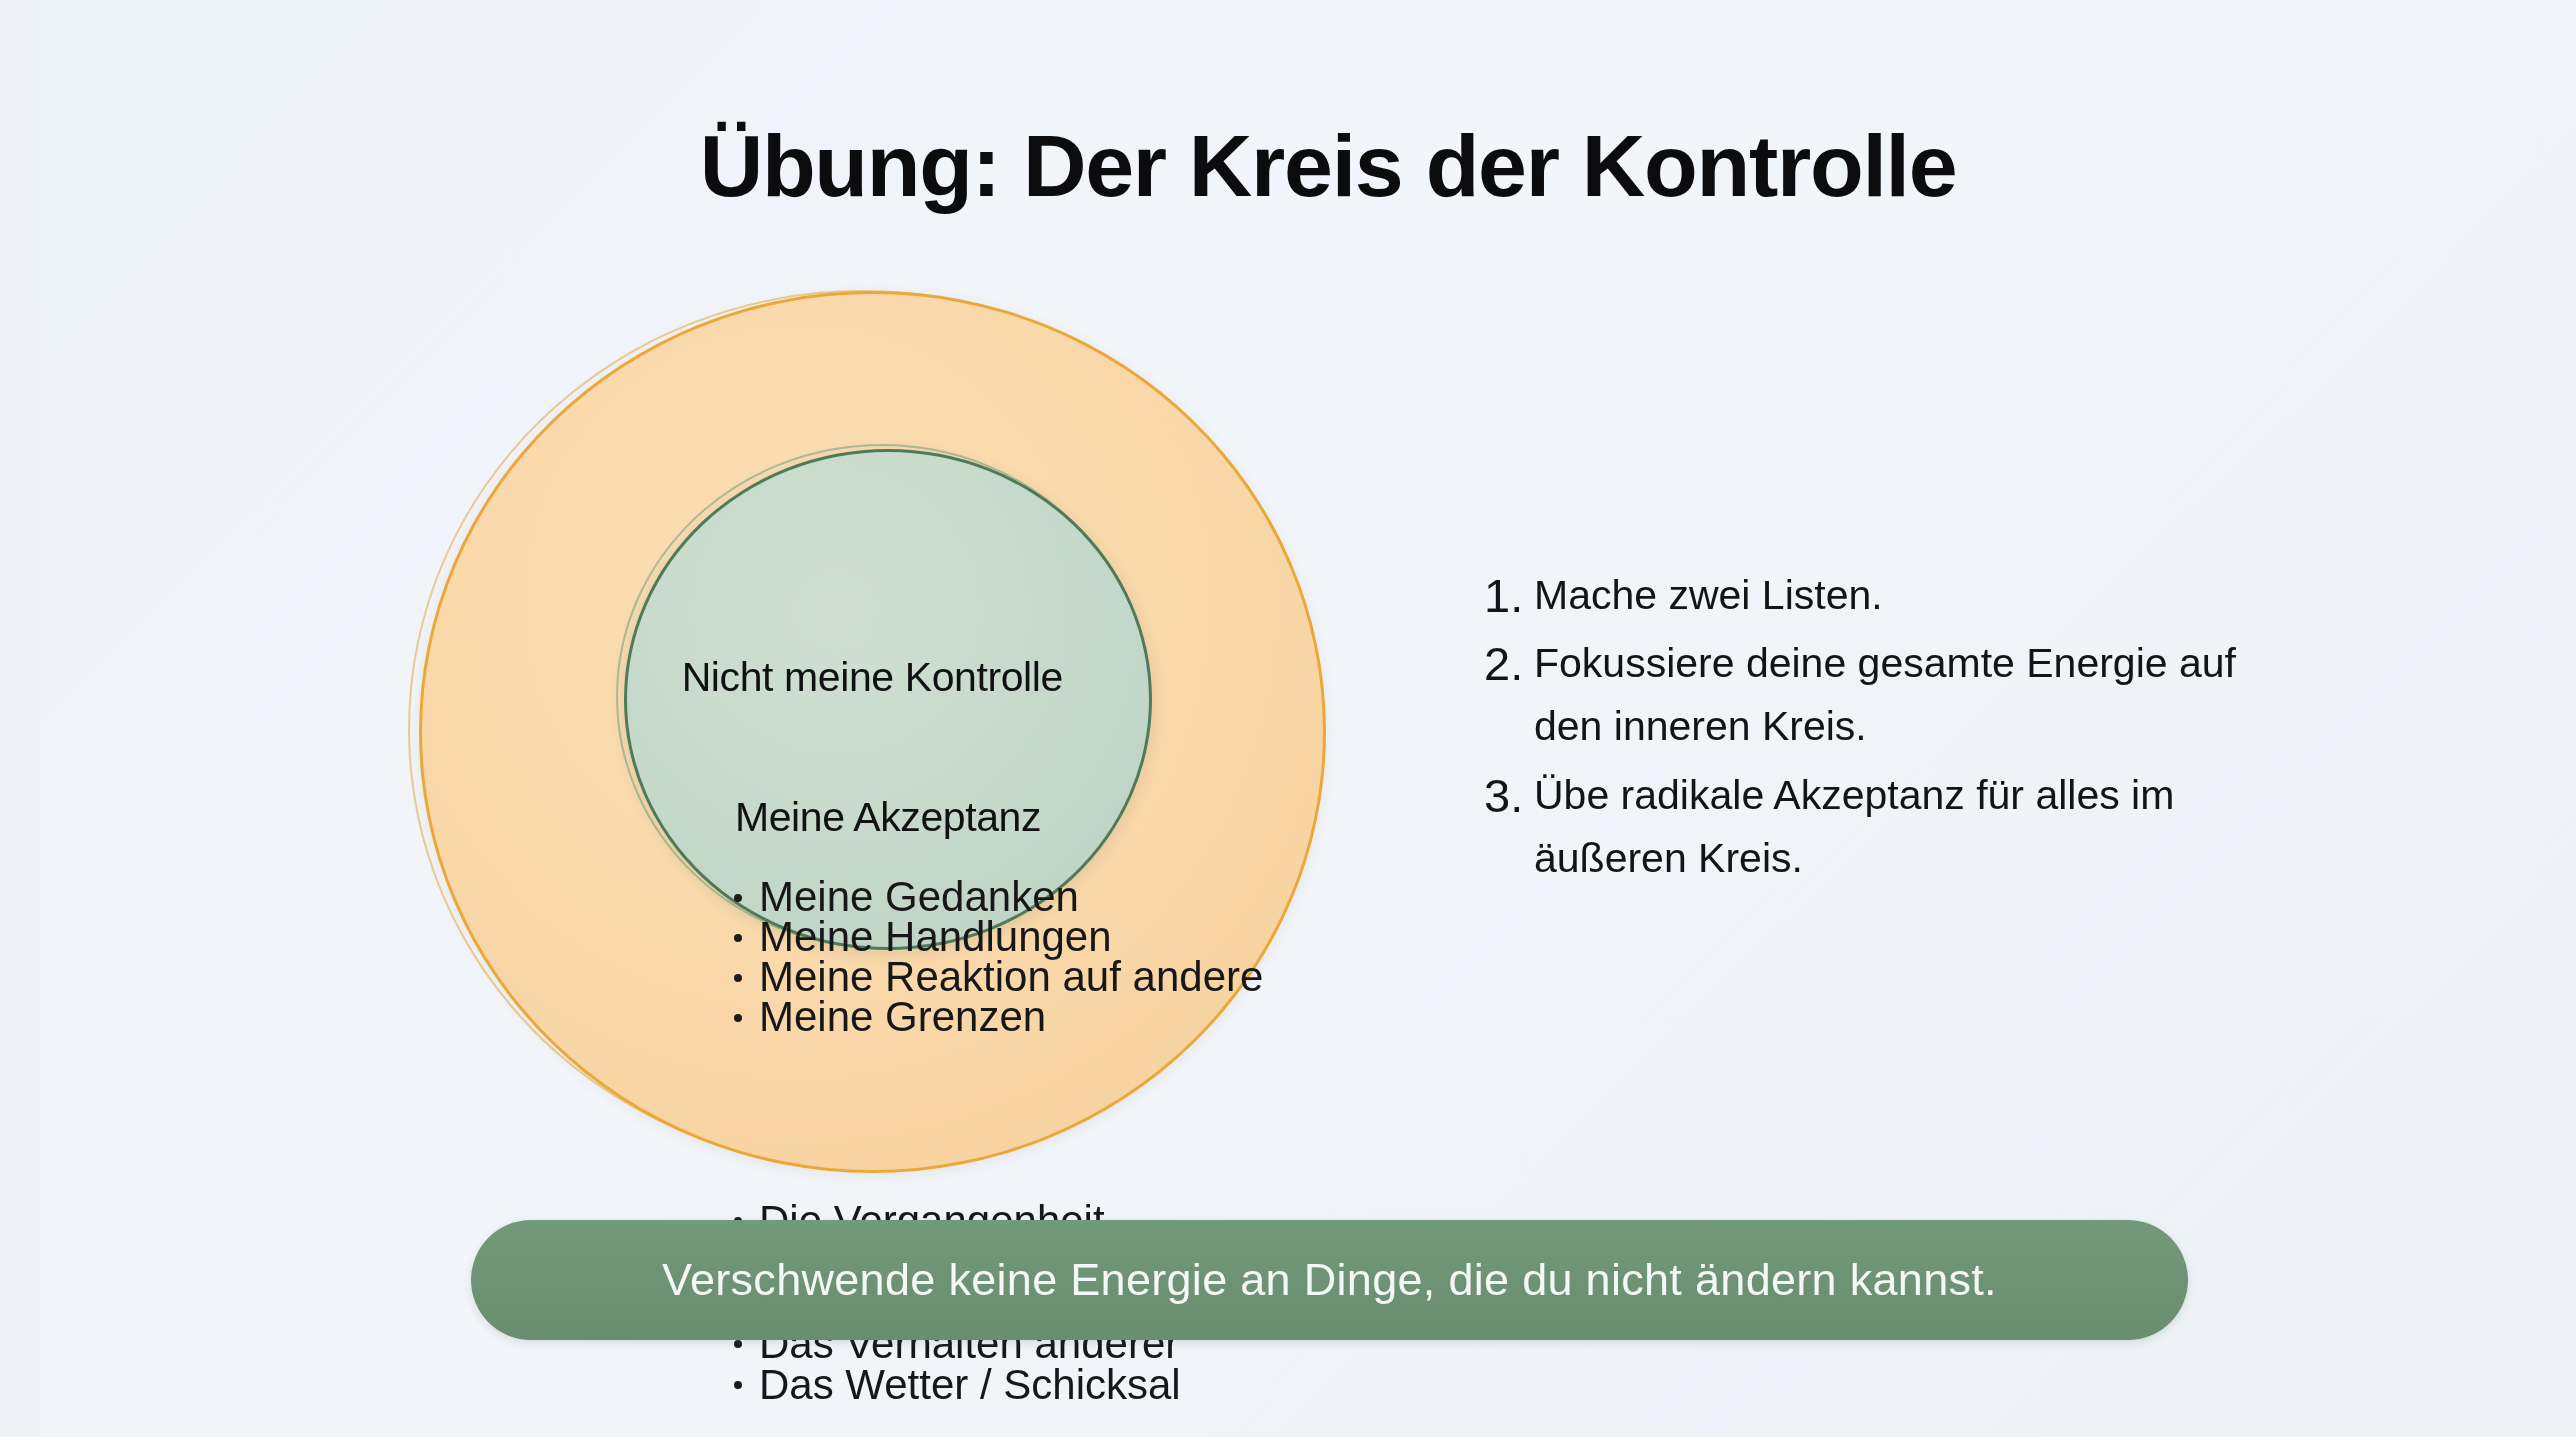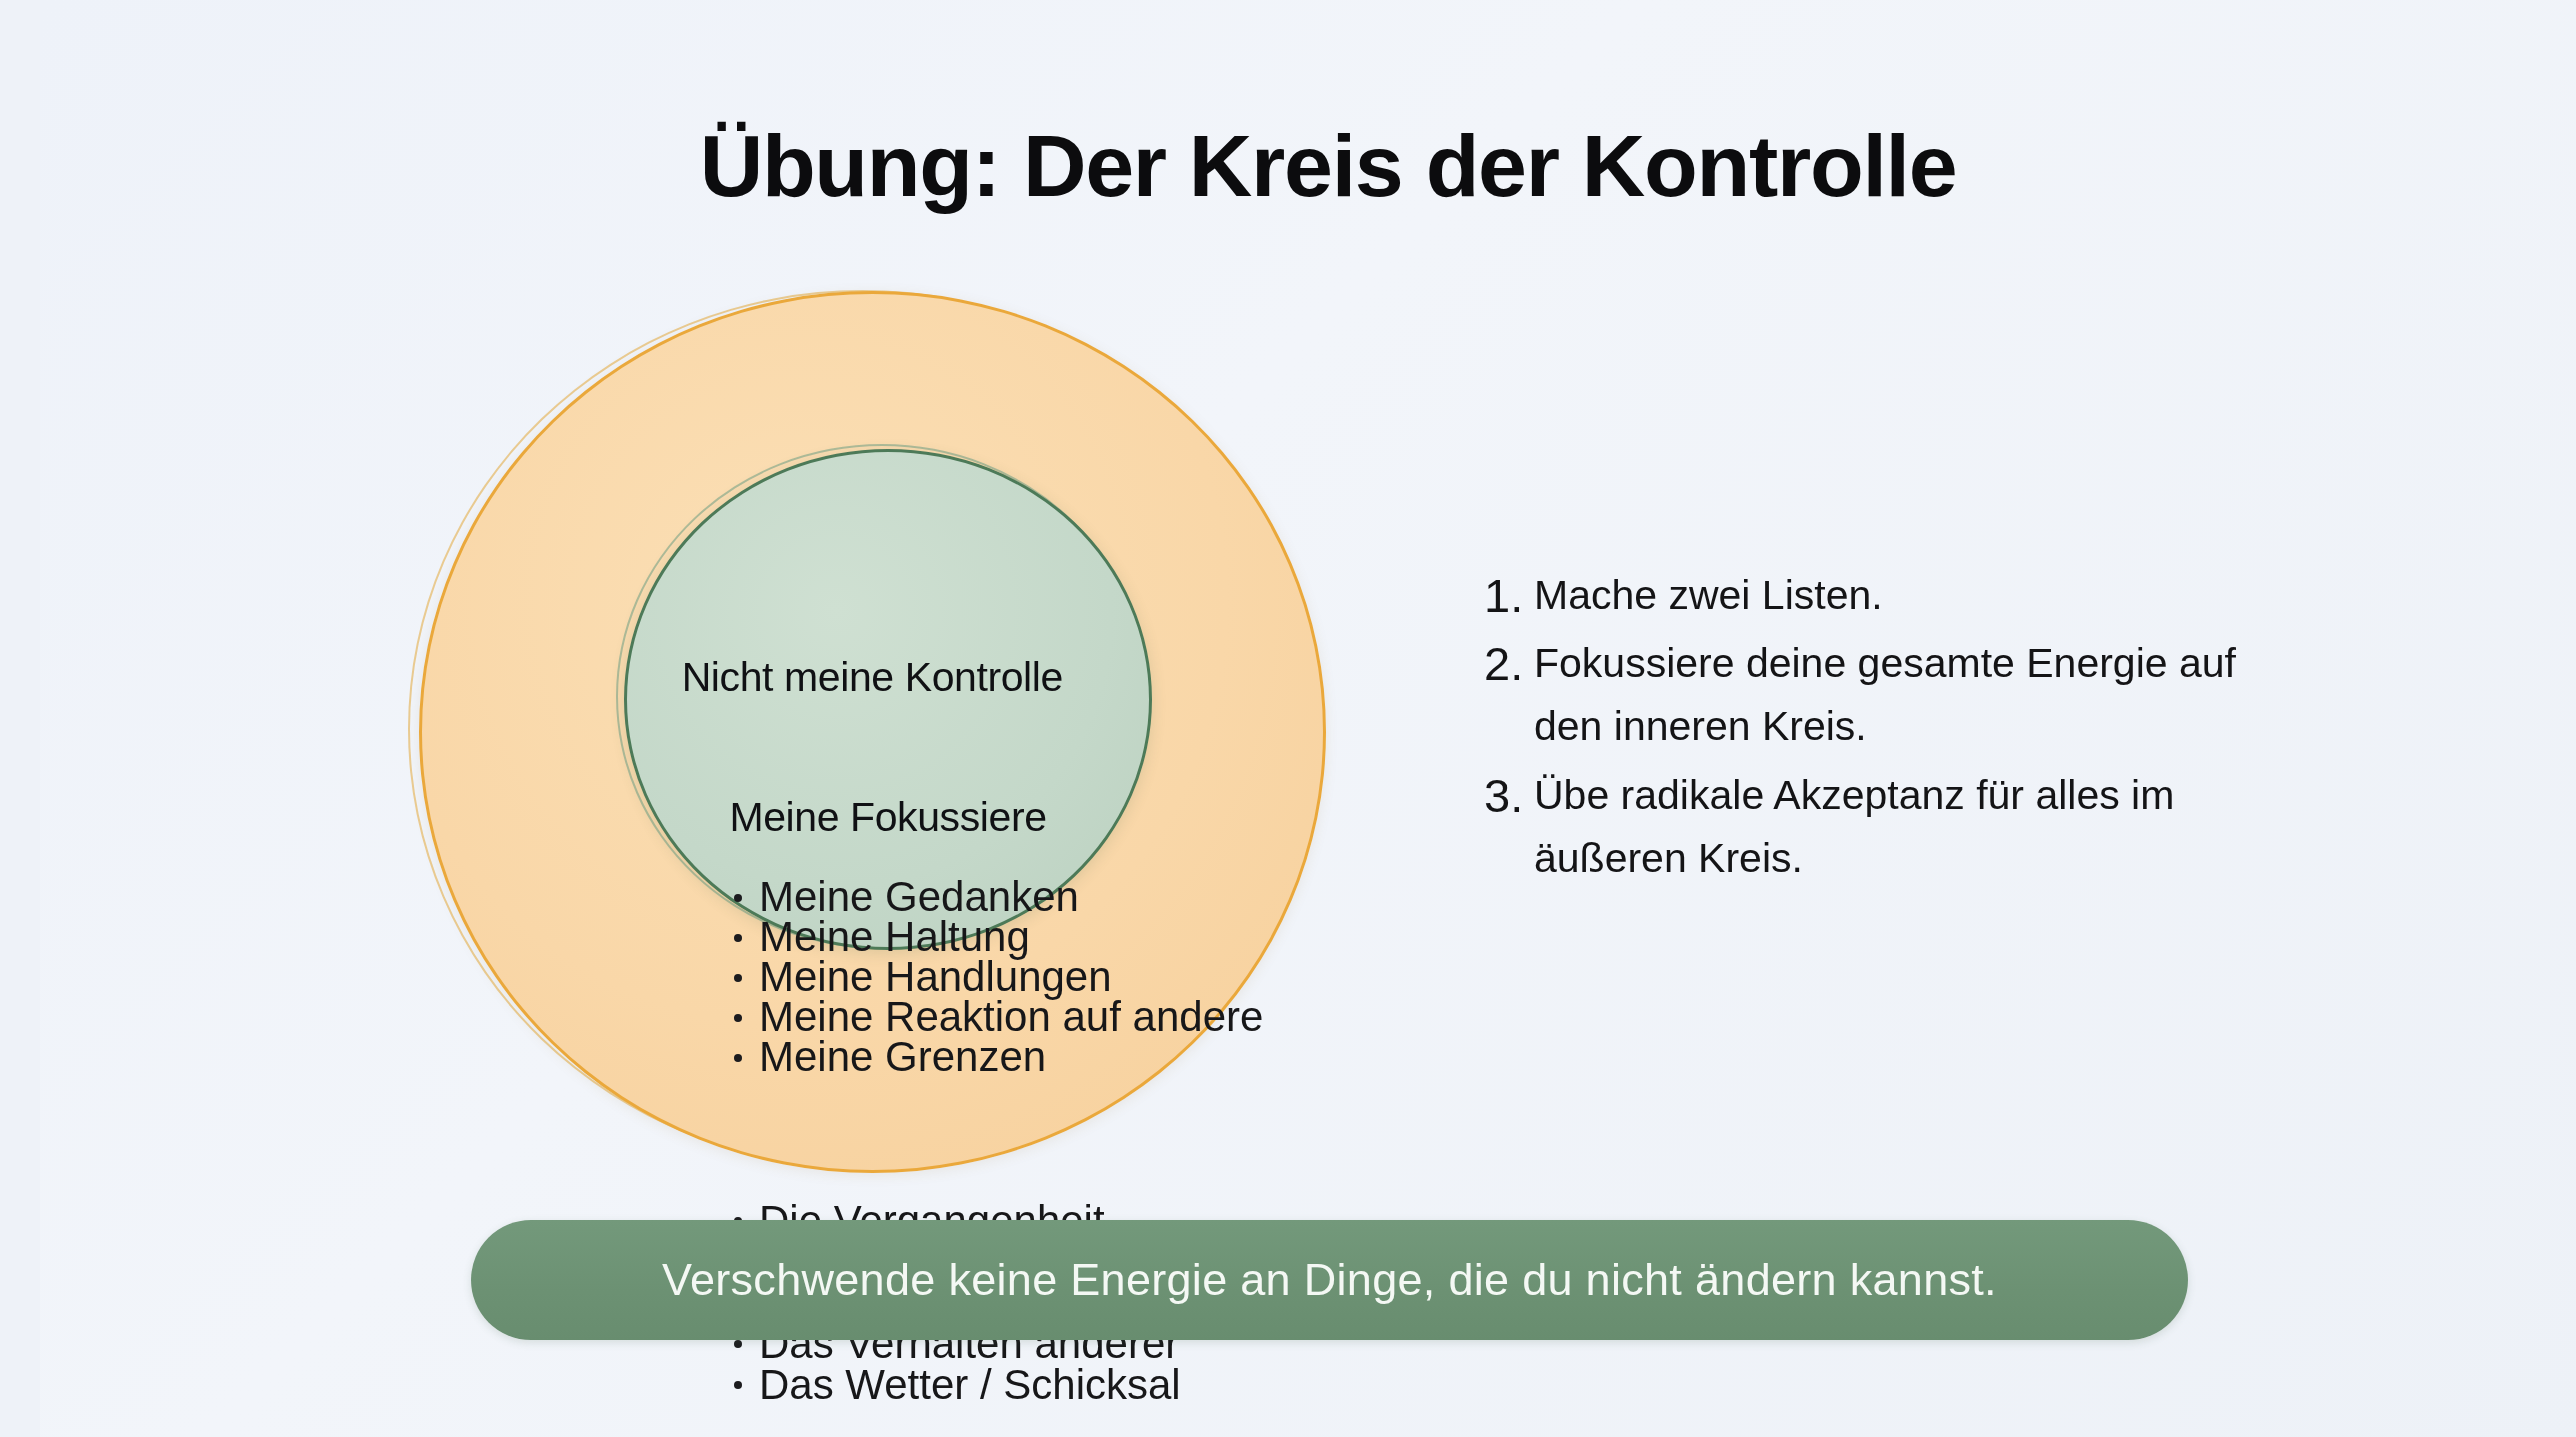--- a/index.html
+++ b/index.html
@@ -212,25 +212,24 @@
   <div id="circle-diagram">
 
     <div class="outer-ring-ghost"></div>
     <div id="outer-circle"></div>
 
     <div class="inner-ring-ghost"></div>
     <div id="inner-circle"></div>
 
     <div id="outer-heading" class="circle-heading">Nicht meine Kontrolle</div>
 
-    <div id="inner-heading" class="circle-heading">Meine Fokussiere</div>
+    <div id="inner-heading" class="circle-heading">Meine Akzeptanz</div>
 
     <ul id="inner-list" class="bullet-list">
       <li>Meine Gedanken</li>
-      <li>Meine Haltung</li>
       <li>Meine Handlungen</li>
       <li>Meine Reaktion auf andere</li>
       <li>Meine Grenzen</li>
     </ul>
 
     <ul id="outer-list" class="bullet-list">
       <li>Die Vergangenheit</li>
       <li>Die Zukunft</li>
       <li>Die Meinung anderer</li>
       <li>Das Verhalten anderer</li>

